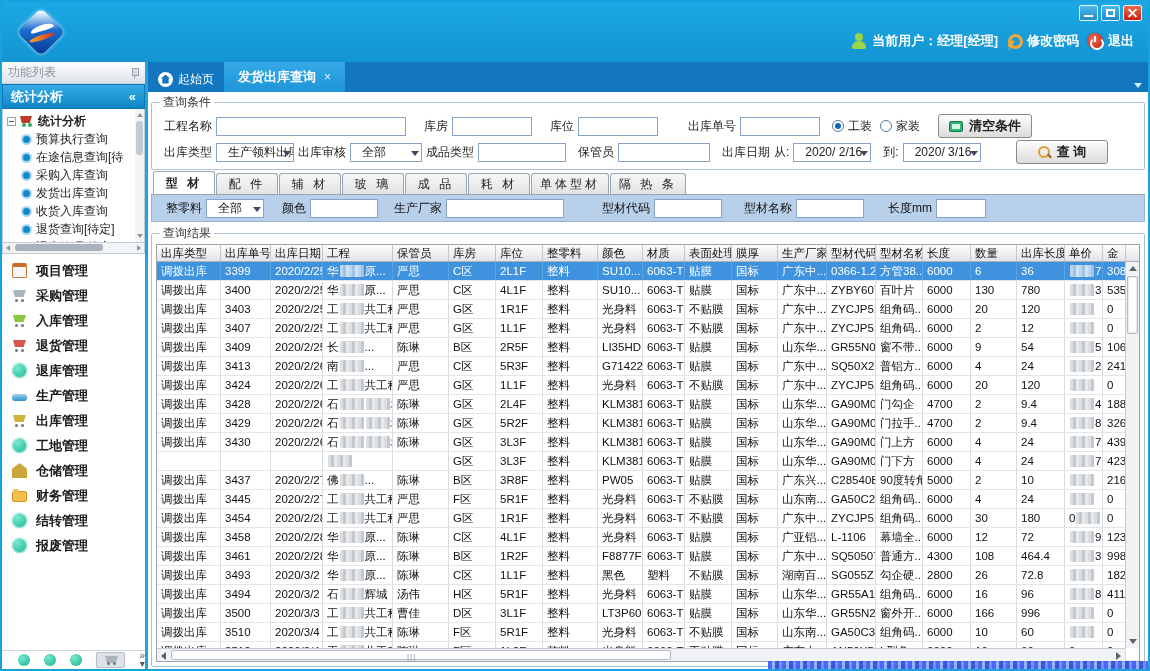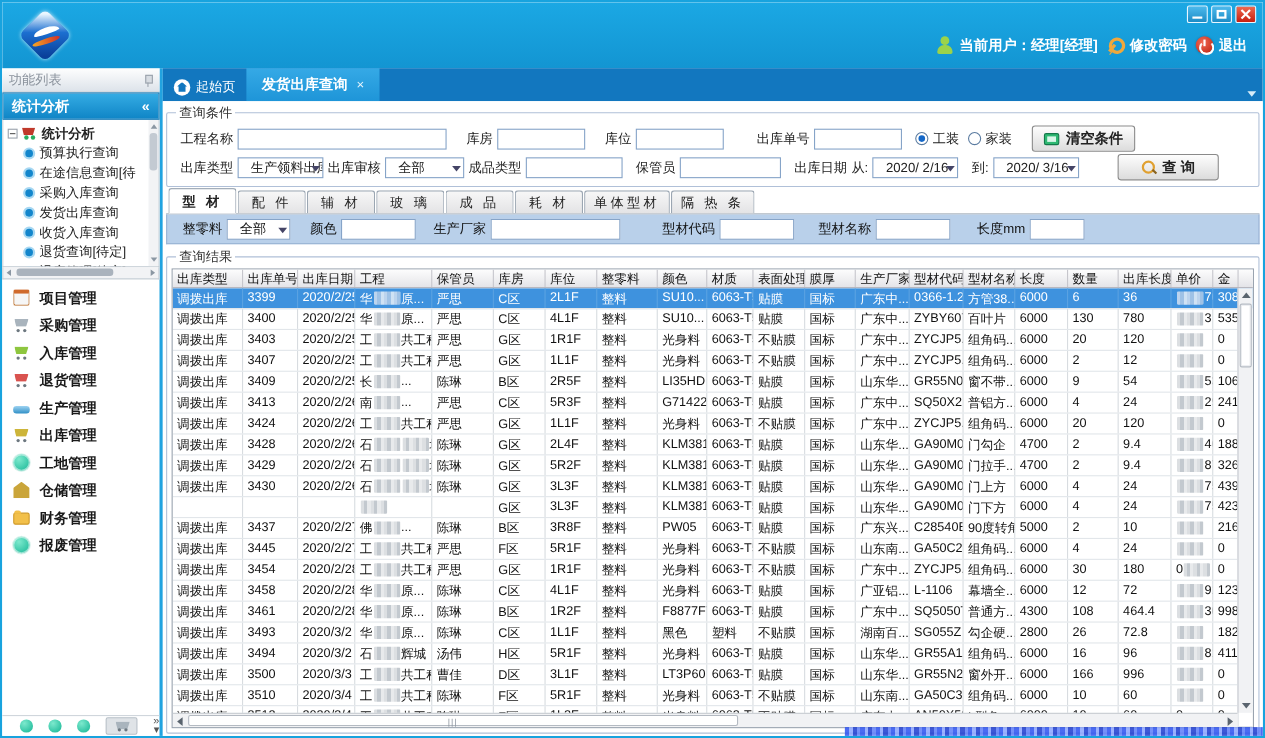--- a/index.html
+++ b/index.html
@@ -238,38 +238,46 @@
           </div>
           <div class="mitem">
             <span class="ic cart-green"></span>
             <span>入库管理</span>
           </div>
           <div class="mitem">
             <span class="ic cart-red"></span>
             <span>退货管理</span>
           </div>
           <div class="mitem">
+            <span class="ic dot"></span>
+            <span>退库管理</span>
+          </div>
+          <div class="mitem">
             <span class="ic bar"></span>
             <span>生产管理</span>
           </div>
           <div class="mitem">
             <span class="ic cart-yellow"></span>
             <span>出库管理</span>
           </div>
           <div class="mitem">
             <span class="ic dot"></span>
             <span>工地管理</span>
           </div>
           <div class="mitem">
             <span class="ic ware"></span>
             <span>仓储管理</span>
           </div>
           <div class="mitem">
             <span class="ic folder"></span>
             <span>财务管理</span>
+          </div>
+          <div class="mitem">
+            <span class="ic dot"></span>
+            <span>结转管理</span>
           </div>
           <div class="mitem">
             <span class="ic dot"></span>
             <span>报废管理</span>
           </div>
         </div>
       <div class="menubottom">
         <span class="sdot"></span>
         <span class="sdot"></span>
         <span class="sdot"></span>

